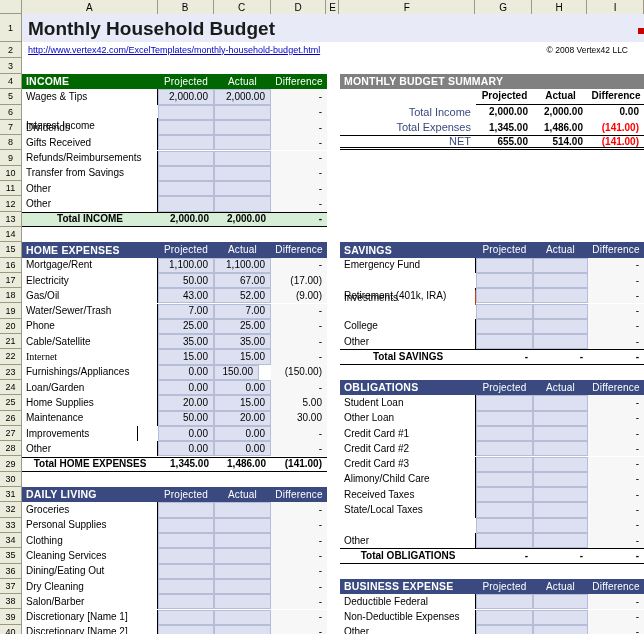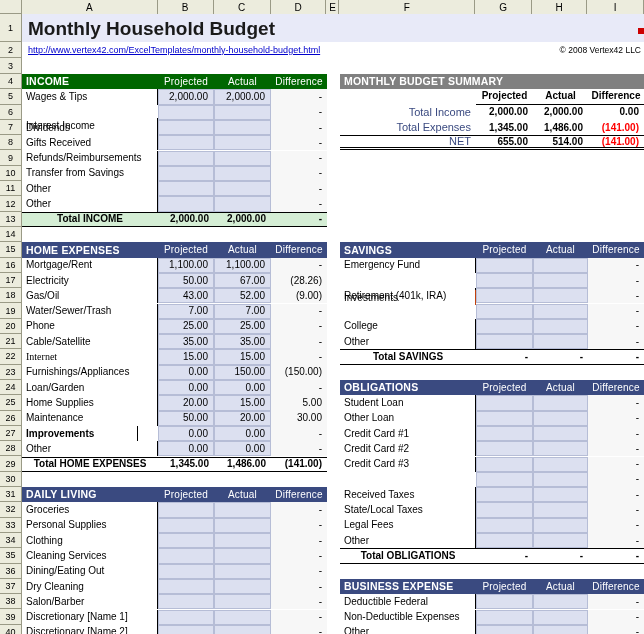--- a/index.html
+++ b/index.html
@@ -111,21 +111,21 @@
   }
   .link {
     color: #0000CC;
     text-decoration: underline;
     font-size: 9px;
     padding-left: 6px;
   }
   .copyright {
     font-size: 8.5px;
     color: #000;
-    padding-right: 3px;
+    padding-right: 16px;
   }
   .redmark { position:absolute; width:6px; height:6px; background:#CC0000; }
 </style>
 </head>
 <body>
 
 <div id="sheet">
 
   <div class="colhdr-row">
     <div class="corner"></div>
@@ -233,21 +233,21 @@
         <div class="cell band band-blue band-sub ctr" style="left: 136px; top: 228.3px; width: 56px; height: 15.3px;">Projected</div>
         <div class="cell band band-blue band-sub ctr" style="left: 192px; top: 228.3px; width: 57px; height: 15.3px;">Actual</div>
         <div class="cell band band-blue band-sub ctr" style="left: 249px; top: 228.3px; width: 56px; height: 15.3px;">Difference</div>
         <div class="cell lbl" style="left: 0px; top: 243.6px; width: 136px; height: 15.3px;;border-right:1px solid #000;">Mortgage/Rent</div>
         <div class="cell inp num" style="left: 136px; top: 243.6px; width: 56px; height: 15.3px;">1,100.00</div>
         <div class="cell inp num" style="left: 192px; top: 243.6px; width: 57px; height: 15.3px;">1,100.00</div>
         <div class="cell diff num" style="left: 249px; top: 243.6px; width: 56px; height: 15.3px;">-</div>
         <div class="cell lbl" style="left: 0px; top: 258.9px; width: 136px; height: 15.3px;;border-right:1px solid #000;">Electricity</div>
         <div class="cell inp num" style="left: 136px; top: 258.9px; width: 56px; height: 15.3px;">50.00</div>
         <div class="cell inp num" style="left: 192px; top: 258.9px; width: 57px; height: 15.3px;">67.00</div>
-        <div class="cell diff num" style="left: 249px; top: 258.9px; width: 56px; height: 15.3px;">(28.26)</div>
+        <div class="cell diff num" style="left: 249px; top: 258.9px; width: 56px; height: 15.3px;">(17.00)</div>
         <div class="cell lbl" style="left: 0px; top: 274.2px; width: 136px; height: 15.3px;;border-right:1px solid #000;">Gas/Oil</div>
         <div class="cell inp num" style="left: 136px; top: 274.2px; width: 56px; height: 15.3px;">43.00</div>
         <div class="cell inp num" style="left: 192px; top: 274.2px; width: 57px; height: 15.3px;">52.00</div>
         <div class="cell diff num" style="left: 249px; top: 274.2px; width: 56px; height: 15.3px;">(9.00)</div>
         <div class="cell lbl" style="left: 0px; top: 289.5px; width: 136px; height: 15.3px;;border-right:1px solid #000;">Water/Sewer/Trash</div>
         <div class="cell inp num" style="left: 136px; top: 289.5px; width: 56px; height: 15.3px;">7.00</div>
         <div class="cell inp num" style="left: 192px; top: 289.5px; width: 57px; height: 15.3px;">7.00</div>
         <div class="cell diff num" style="left: 249px; top: 289.5px; width: 56px; height: 15.3px;">-</div>
         <div class="cell lbl" style="left: 0px; top: 304.8px; width: 136px; height: 15.3px;;border-right:1px solid #000;">Phone</div>
         <div class="cell inp num" style="left: 136px; top: 304.8px; width: 56px; height: 15.3px;">25.00</div>
@@ -256,35 +256,35 @@
         <div class="cell lbl" style="left: 0px; top: 320.1px; width: 136px; height: 15.3px;;border-right:1px solid #000;">Cable/Satellite</div>
         <div class="cell inp num" style="left: 136px; top: 320.1px; width: 56px; height: 15.3px;">35.00</div>
         <div class="cell inp num" style="left: 192px; top: 320.1px; width: 57px; height: 15.3px;">35.00</div>
         <div class="cell diff num" style="left: 249px; top: 320.1px; width: 56px; height: 15.3px;">-</div>
         <div class="cell lbl" style="left: 0px; top: 335.4px; width: 136px; height: 15.3px;;border-right:1px solid #000;font-family:Liberation Serif, serif;">Internet</div>
         <div class="cell inp num" style="left: 136px; top: 335.4px; width: 56px; height: 15.3px;">15.00</div>
         <div class="cell inp num" style="left: 192px; top: 335.4px; width: 57px; height: 15.3px;">15.00</div>
         <div class="cell diff num" style="left: 249px; top: 335.4px; width: 56px; height: 15.3px;">-</div>
         <div class="cell lbl" style="left: 0px; top: 350.7px; width: 136px; height: 15.3px;;border-right:1px solid #000;">Furnishings/Appliances</div>
         <div class="cell inp num" style="left: 136px; top: 350.7px; width: 56px; height: 15.3px;">0.00</div>
-        <div class="cell inp num" style="left: 192px; top: 350.7px; width: 57px; height: 15.3px;">150.00</div>
+        <div class="cell inp num" style="left: 192px; top: 350.7px; width: 45px; height: 15.3px;">150.00</div>
         <div class="cell diff num" style="left: 249px; top: 350.7px; width: 56px; height: 15.3px;">(150.00)</div>
         <div class="cell lbl" style="left: 0px; top: 366px; width: 136px; height: 15.3px;;border-right:1px solid #000;">Loan/Garden</div>
         <div class="cell inp num" style="left: 136px; top: 366px; width: 56px; height: 15.3px;">0.00</div>
         <div class="cell inp num" style="left: 192px; top: 366px; width: 57px; height: 15.3px;">0.00</div>
         <div class="cell diff num" style="left: 249px; top: 366px; width: 56px; height: 15.3px;">-</div>
         <div class="cell lbl" style="left: 0px; top: 381.3px; width: 136px; height: 15.3px;;border-right:1px solid #000;">Home Supplies</div>
         <div class="cell inp num" style="left: 136px; top: 381.3px; width: 56px; height: 15.3px;">20.00</div>
         <div class="cell inp num" style="left: 192px; top: 381.3px; width: 57px; height: 15.3px;">15.00</div>
         <div class="cell diff num" style="left: 249px; top: 381.3px; width: 56px; height: 15.3px;">5.00</div>
         <div class="cell lbl" style="left: 0px; top: 396.6px; width: 136px; height: 15.3px;;border-right:1px solid #000;">Maintenance</div>
         <div class="cell inp num" style="left: 136px; top: 396.6px; width: 56px; height: 15.3px;">50.00</div>
         <div class="cell inp num" style="left: 192px; top: 396.6px; width: 57px; height: 15.3px;">20.00</div>
         <div class="cell diff num" style="left: 249px; top: 396.6px; width: 56px; height: 15.3px;">30.00</div>
-        <div class="cell lbl" style="left: 0px; top: 411.9px; width: 116px; height: 15.3px;;border-right:1px solid #000;font-weight:bold;">Improvements</div>
+        <div class="cell lbl" style="left: 0px; top: 411.9px; width: 116px; height: 15.3px;;border-right:1px solid #000;">Improvements</div>
         <div class="cell inp num" style="left: 136px; top: 411.9px; width: 56px; height: 15.3px;">0.00</div>
         <div class="cell inp num" style="left: 192px; top: 411.9px; width: 57px; height: 15.3px;">0.00</div>
         <div class="cell diff num" style="left: 249px; top: 411.9px; width: 56px; height: 15.3px;">-</div>
         <div class="cell lbl" style="left: 0px; top: 427.2px; width: 136px; height: 15.3px;;border-right:1px solid #000;">Other</div>
         <div class="cell inp num" style="left: 136px; top: 427.2px; width: 56px; height: 15.3px;">0.00</div>
         <div class="cell inp num" style="left: 192px; top: 427.2px; width: 57px; height: 15.3px;">0.00</div>
         <div class="cell diff num" style="left: 249px; top: 427.2px; width: 56px; height: 15.3px;">-</div>
         <div class="cell total-plain ctr" style="left: 0px; top: 442.5px; width: 136px; height: 15.3px;;border-top:1px solid #000;border-bottom:1px solid #000;">Total HOME EXPENSES</div>
         <div class="cell total-plain num" style="left: 136px; top: 442.5px; width: 56px; height: 15.3px;;border-top:1px solid #000;border-bottom:1px solid #000;">1,345.00</div>
         <div class="cell total-plain num" style="left: 192px; top: 442.5px; width: 57px; height: 15.3px;;border-top:1px solid #000;border-bottom:1px solid #000;">1,486.00</div>
@@ -377,32 +377,32 @@
         <div class="cell inp num" style="left: 511px; top: 411.9px; width: 55px; height: 15.3px;"></div>
         <div class="cell diff num" style="left: 566px; top: 411.9px; width: 56px; height: 15.3px;">-</div>
         <div class="cell lbl" style="left: 318px; top: 427.2px; width: 136px; height: 15.3px;;border-right:1px solid #000;">Credit Card #2</div>
         <div class="cell inp num" style="left: 454px; top: 427.2px; width: 57px; height: 15.3px;"></div>
         <div class="cell inp num" style="left: 511px; top: 427.2px; width: 55px; height: 15.3px;"></div>
         <div class="cell diff num" style="left: 566px; top: 427.2px; width: 56px; height: 15.3px;">-</div>
         <div class="cell lbl" style="left: 318px; top: 442.5px; width: 136px; height: 15.3px;;border-right:1px solid #000;">Credit Card #3</div>
         <div class="cell inp num" style="left: 454px; top: 442.5px; width: 57px; height: 15.3px;"></div>
         <div class="cell inp num" style="left: 511px; top: 442.5px; width: 55px; height: 15.3px;"></div>
         <div class="cell diff num" style="left: 566px; top: 442.5px; width: 56px; height: 15.3px;">-</div>
+        <div class="cell lbl" style="left: 318px; top: 457.8px; width: 136px; height: 15.3px;;border-right:1px solid #000;">Alimony/Child Care</div>
         <div class="cell inp num" style="left: 454px; top: 457.8px; width: 57px; height: 15.3px;"></div>
         <div class="cell inp num" style="left: 511px; top: 457.8px; width: 55px; height: 15.3px;"></div>
         <div class="cell diff num" style="left: 566px; top: 457.8px; width: 56px; height: 15.3px;">-</div>
         <div class="cell lbl" style="left: 318px; top: 473.1px; width: 136px; height: 15.3px;;border-right:1px solid #000;">Received Taxes</div>
         <div class="cell inp num" style="left: 454px; top: 473.1px; width: 57px; height: 15.3px;"></div>
         <div class="cell inp num" style="left: 511px; top: 473.1px; width: 55px; height: 15.3px;"></div>
         <div class="cell diff num" style="left: 566px; top: 473.1px; width: 56px; height: 15.3px;">-</div>
         <div class="cell lbl" style="left: 318px; top: 488.4px; width: 136px; height: 15.3px;;border-right:1px solid #000;">State/Local Taxes</div>
         <div class="cell inp num" style="left: 454px; top: 488.4px; width: 57px; height: 15.3px;"></div>
         <div class="cell inp num" style="left: 511px; top: 488.4px; width: 55px; height: 15.3px;"></div>
         <div class="cell diff num" style="left: 566px; top: 488.4px; width: 56px; height: 15.3px;">-</div>
-        <div class="cell lbl" style="left: 318px; top: 503.7px; width: 136px; height: 15.3px;;border-right:1px solid #000;">Legal Fees</div>
         <div class="cell inp num" style="left: 454px; top: 503.7px; width: 57px; height: 15.3px;"></div>
         <div class="cell inp num" style="left: 511px; top: 503.7px; width: 55px; height: 15.3px;"></div>
         <div class="cell diff num" style="left: 566px; top: 503.7px; width: 56px; height: 15.3px;">-</div>
         <div class="cell lbl" style="left: 318px; top: 519px; width: 136px; height: 15.3px;;border-right:1px solid #000;">Other</div>
         <div class="cell inp num" style="left: 454px; top: 519px; width: 57px; height: 15.3px;"></div>
         <div class="cell inp num" style="left: 511px; top: 519px; width: 55px; height: 15.3px;"></div>
         <div class="cell diff num" style="left: 566px; top: 519px; width: 56px; height: 15.3px;">-</div>
         <div class="cell total-plain ctr" style="left: 318px; top: 534.3px; width: 136px; height: 15.3px;;border-top:1px solid #000;border-bottom:1px solid #000;">Total OBLIGATIONS</div>
         <div class="cell total-plain num" style="left: 454px; top: 534.3px; width: 57px; height: 15.3px;;border-top:1px solid #000;border-bottom:1px solid #000;">-</div>
         <div class="cell total-plain num" style="left: 511px; top: 534.3px; width: 55px; height: 15.3px;;border-top:1px solid #000;border-bottom:1px solid #000;">-</div>

